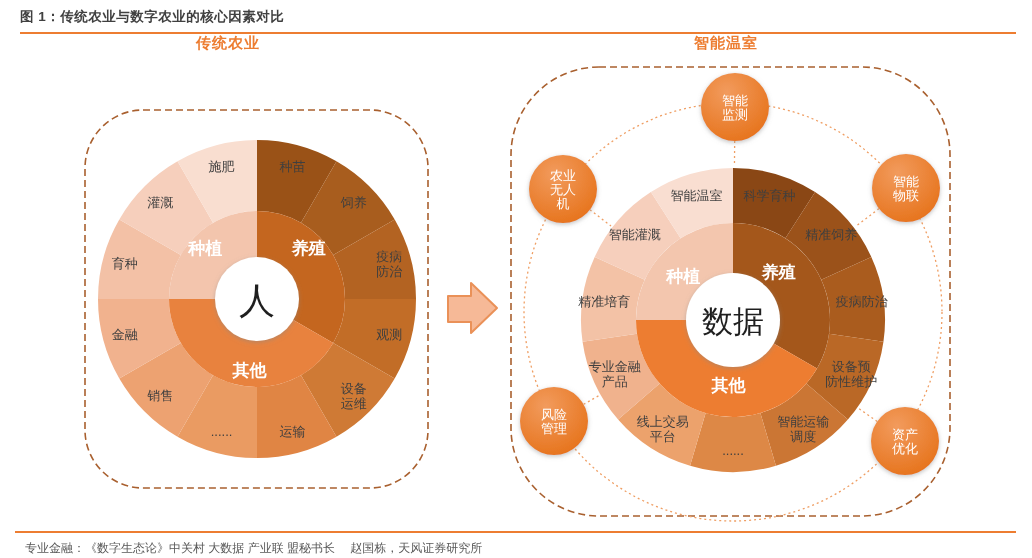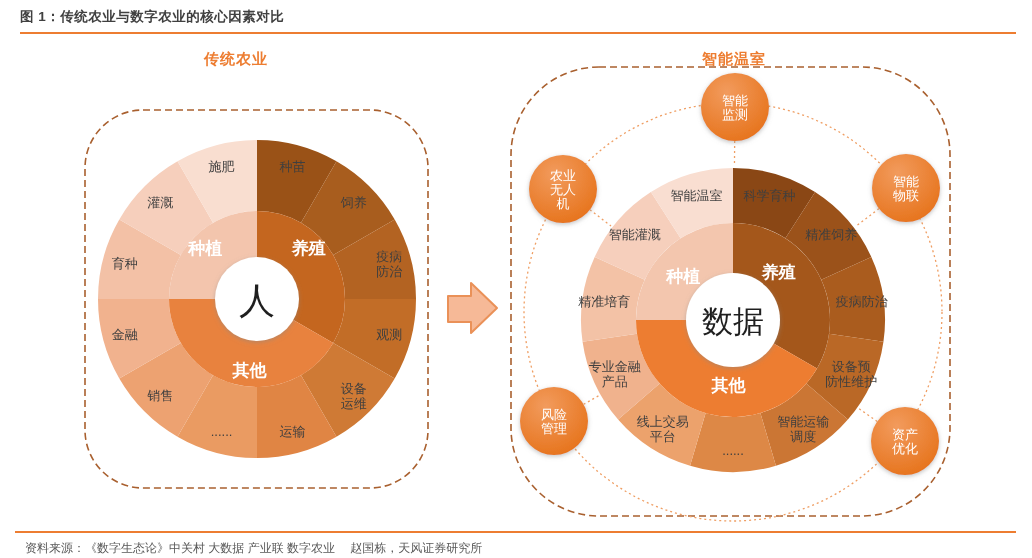--- a/index.html
+++ b/index.html
@@ -3,22 +3,22 @@
 <meta charset="utf-8">
 <style>
   html,body{margin:0;padding:0;background:#fff;}
   .page{position:relative;width:1032px;height:558px;overflow:hidden;
         font-family:"Liberation Sans","DejaVu Sans",sans-serif;background:#fff;}
   .fig-title{position:absolute;left:20px;top:8px;font-size:13.5px;font-weight:bold;
              color:var(--title-text,#404040);letter-spacing:.5px;}
   .rule{position:absolute;height:2px;background:var(--accent,#ed7d31);}
   .rule-top{left:20px;right:16px;top:32px;}
   .rule-bottom{left:15px;right:16px;top:531px;}
-  .sec-label{position:absolute;top:50px;transform:translateX(-50%);
-             font-size:15px;font-weight:bold;color:var(--accent,#ed7d31);letter-spacing:1px;margin-left:8px;}
+  .sec-label{position:absolute;top:34px;transform:translateX(-50%);
+             font-size:15px;font-weight:bold;color:var(--accent,#ed7d31);letter-spacing:1px;}
   .sec-left{left:228px;}
   .sec-right{left:726px;}
   .source{position:absolute;left:25px;top:540px;font-size:12px;color:var(--source-text,#595959);}
   #diagram-svg{position:absolute;left:0;top:0;}
   svg text{font-family:"Liberation Sans","DejaVu Sans",sans-serif;}
   .seg-label{fill:var(--label-text,#3f3f3f);}
   .in-label{fill:#ffffff;font-weight:bold;}
   .center-label{fill:#1f1f1f;}
   .sat-label{fill:#ffffff;}
   .panel{fill:none;stroke:var(--panel-dash,#a9602f);stroke-width:1.6;stroke-dasharray:7 4;}
@@ -133,14 +133,14 @@
           <circle cx="554" cy="421" r="34" fill="url(#satg)" filter="url(#soft)"></circle>
           <text text-anchor="middle" class="sat-label" font-size="13"><tspan x="554" y="414.5" dominant-baseline="central">风险</tspan><tspan x="554" y="428.5" dominant-baseline="central">管理</tspan></text>
         </g>
         <g>
           <circle cx="563" cy="189" r="34" fill="url(#satg)" filter="url(#soft)"></circle>
           <text text-anchor="middle" class="sat-label" font-size="13"><tspan x="563" y="175.5" dominant-baseline="central">农业</tspan><tspan x="563" y="189.5" dominant-baseline="central">无人</tspan><tspan x="563" y="203.5" dominant-baseline="central">机</tspan></text>
         </g>
       </g>
     </svg>
   <div class="rule rule-bottom"></div>
-  <div class="source">资料来源：《数字生态论》中关村 大数据 产业联 数字农业　 赵国栋，天风证券研究所</div>
+  <div class="source">专业金融：《数字生态论》中关村 大数据 产业联 盟秘书长　 赵国栋，天风证券研究所</div>
 </div>
 
 </body></html>

